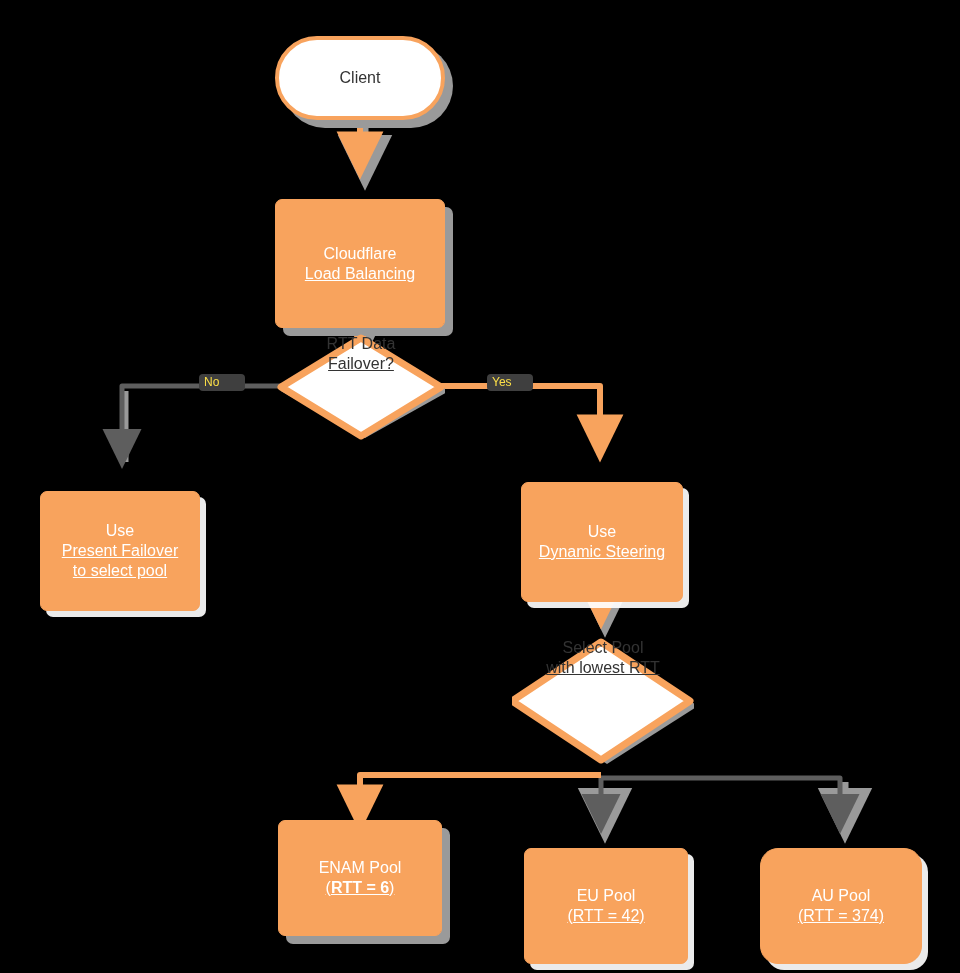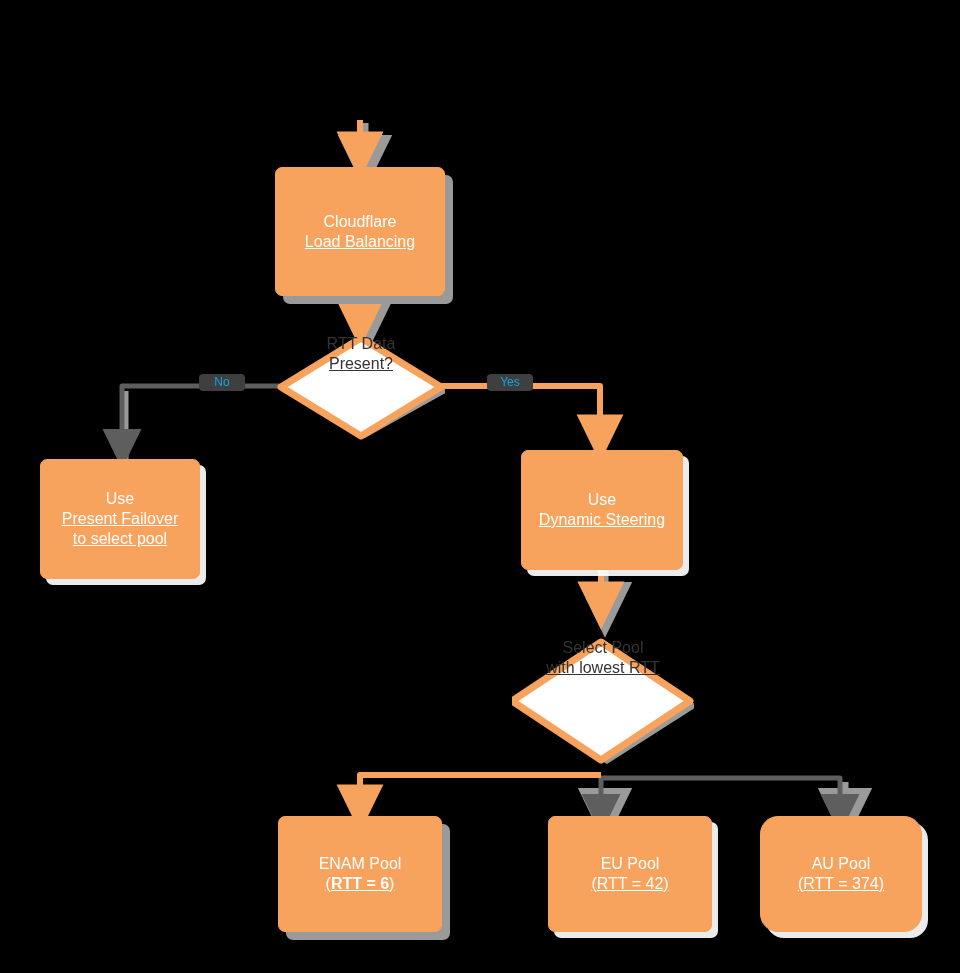--- a/index.html
+++ b/index.html
@@ -31,20 +31,21 @@
     text-align: center;
     line-height: 1.25;
   }
   .node-box {
     background: #F8A35D;
     border: 1px solid #F8A35D;
     border-radius: 7px;
     color: #FFFFFF;
     font-size: 16px;
     box-shadow: 6px 6px 0 0 rgba(255,255,255,0.92);
+    margin-top: 32px;
   }
   .node-box.shadow-gray {
     box-shadow: 8px 8px 0 0 #9A9A9A;
   }
   .node-stadium {
     background: #FFFFFF;
     border: 4px solid #F8A35D;
     border-radius: 100px;
     color: #333333;
     font-size: 16px;
@@ -68,26 +69,26 @@
     align-items: flex-start;
     justify-content: center;
     text-align: center;
     color: #333333;
     font-size: 16px;
     line-height: 1.25;
   }
   .edge-label {
     position: absolute;
     background: #3F3F3F;
-    color: #0ea5e9;
+    color: #fde047;
     font-size: 12px;
     padding: 2px 5px;
     border-radius: 4px;
     line-height: 1.1;
-    text-align: center;
+    text-align: left;
   }
   .bold {
     font-weight: bold;
   }
   .ln2 { display: block; text-decoration: underline; }
 </style>
 </head>
 <body>
 
 <div id="canvas">
@@ -130,37 +131,40 @@
       <path d="M360,296 L360,334" marker-end="url(#arrow-orange)"></path>
 
       <path d="M440,386 L600,386 L600,448" marker-end="url(#arrow-orange)"></path>
 
       <path d="M601,568 L601,615" marker-end="url(#arrow-orange)"></path>
 
       <path d="M601,775 L360,775 L360,818" marker-end="url(#arrow-orange)"></path>
     </g>
   </svg>
 
+  <div class="node node-stadium" style="left:275px; top:36px; width:170px; height:84px;">
+    <span>Client</span>
+  </div>
 
   <div class="node node-box shadow-gray" style="left:275px; top:167px; width:170px; height:129px;">
     <div>
       <span>Cloudflare</span>
       <span class="ln2">Load Balancing</span>
     </div>
   </div>
 
   <div class="diamond-wrap" style="left:277px; top:334px; width:168px; height:106px;">
     <svg class="diamond-shape" viewBox="0 0 168 106" preserveAspectRatio="none">
       <polygon points="88,10 172,57 88,104 4,57" fill="#9A9A9A"></polygon>
       <polygon points="84,4 164,53 84,102 4,53" fill="#FFFFFF" stroke="#F8A35D" stroke-width="7" stroke-linejoin="round"></polygon>
     </svg>
     <div class="diamond-label">
       <div>
         <span>RTT Data</span>
-        <span class="ln2">Present?</span>
+        <span class="ln2">Failover?</span>
       </div>
     </div>
   </div>
 
   <div class="edge-label" style="left:199px; top:374px; width:36px;">No</div>
 
   <div class="edge-label" style="left:487px; top:374px; width:36px;">Yes</div>
 
   <div class="node node-box" style="left:40px; top:459px; width:160px; height:120px;">
     <div>
@@ -183,28 +187,28 @@
       <polygon points="89,4 178,63 89,122 0,63" fill="#FFFFFF" stroke="#F8A35D" stroke-width="7" stroke-linejoin="round"></polygon>
     </svg>
     <div class="diamond-label">
       <div>
         <span>Select Pool</span>
         <span class="ln2">with lowest RTT</span>
       </div>
     </div>
   </div>
 
-  <div class="node node-box shadow-gray" style="left:278px; top:816px; width:164px; height:116px;">
+  <div class="node node-box shadow-gray" style="left:278px; top:788px; width:164px; height:116px;">
     <div>
       <span>ENAM Pool</span>
       <span class="ln2"><span>(</span><span class="bold">RTT = 6</span><span>)</span></span>
     </div>
   </div>
 
-  <div class="node node-box" style="left:548px; top:816px; width:164px; height:116px;">
+  <div class="node node-box" style="left:524px; top:816px; width:164px; height:116px;">
     <div>
       <span>EU Pool</span>
       <span class="ln2"><span>(</span><span>RTT = 42</span><span>)</span></span>
     </div>
   </div>
 
   <div class="node node-box" style="left:760px; top:816px; width:162px; height:116px;border-radius:18px;">
     <div>
       <span>AU Pool</span>
       <span class="ln2"><span>(</span><span>RTT = 374</span><span>)</span></span>

